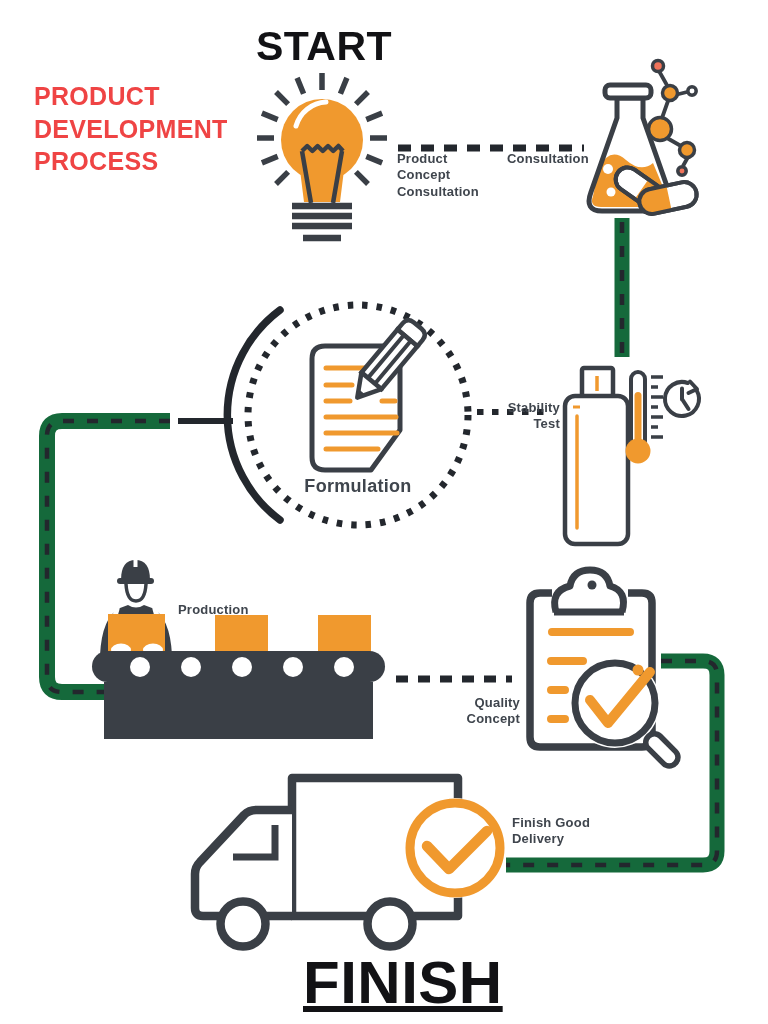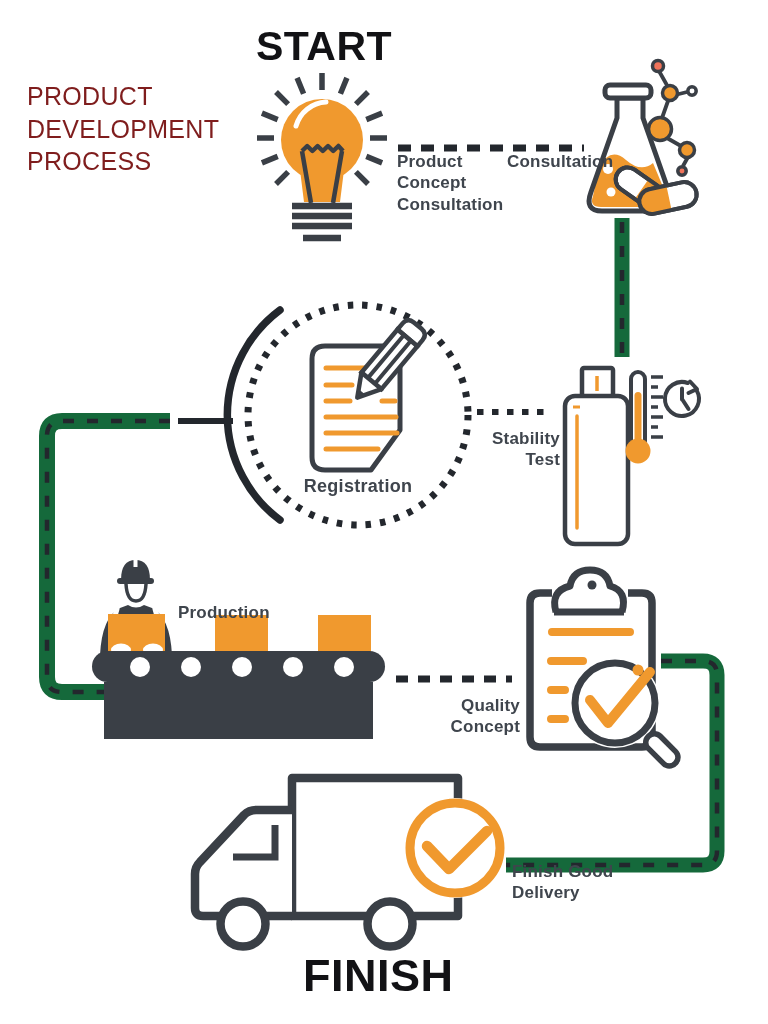--- a/index.html
+++ b/index.html
@@ -3,37 +3,37 @@
 <meta charset="utf-8">
 <style>
   :root{
     --orange:#F0992E; --salmon:#F0735A; --green:#15693B;
     --dark:#3A3F46; --ink:#23272D; --label:#3F454D; --big:#121215;
   }
   html,body{margin:0;padding:0;background:#fff;}
   #stage{position:relative;width:768px;height:1024px;background:#fff;overflow:hidden;
          font-family:"Liberation Sans",sans-serif;}
   #diagram{position:absolute;left:0;top:0;}
-  .label{position:absolute;font-weight:700;font-size:17px;line-height:1.26;
+  .label{position:absolute;font-weight:700;font-size:13px;line-height:1.26;
          color:var(--label);letter-spacing:.2px;white-space:pre-line;}
   .right{text-align:right;}
   .big{position:absolute;font-weight:900;font-size:41px;line-height:1;
        color:var(--big);letter-spacing:.5px;}
-  #title{position:absolute;left:27px;top:80px;width:225px;font-weight:400;
-         font-size:25px;line-height:1.3;color:#7f1d1d;letter-spacing:.3px;}
+  #title{position:absolute;left:34px;top:80px;width:225px;font-weight:700;
+         font-size:25px;line-height:1.3;color:#ef4444;letter-spacing:.3px;}
   #lbl-concept{left:397px;top:151px;}
   #lbl-formulation{left:507px;top:151px;}
-  #lbl-stability{left:455px;top:428px;width:105px;}
+  #lbl-stability{left:455px;top:400px;width:105px;}
   #lbl-registration{left:278px;top:475px;width:160px;text-align:center;
                     font-size:18px;letter-spacing:.3px;}
   #lbl-production{left:178px;top:602px;}
   #lbl-quality{left:420px;top:695px;width:100px;}
-  #lbl-delivery{left:512px;top:815px;margin-top:46px;}
+  #lbl-delivery{left:512px;top:815px;}
   #start{left:256px;top:26px;}
-  #finish{left:303px;top:953px;font-size:45px;}
+  #finish{left:303px;top:953px;font-size:60px;text-decoration:underline;}
 </style>
 </head>
 <body>
 
 <div id="stage">
 
 <svg id="diagram" width="768" height="1024" viewBox="0 0 768 1024">
 
   <g>
     <path d="M170,421 H62 Q47,421 47,436 V677 Q47,692 62,692 H106" style="fill:none;stroke:var(--green);stroke-width:16"></path>
@@ -194,19 +194,19 @@
   <div id="title">PRODUCT DEVELOPMENT PROCESS</div>
   <div id="start" class="big">START</div>
   <div id="finish" class="big">FINISH</div>
 
   <div id="lbl-concept" class="label">Product
 Concept
 Consultation</div>
   <div id="lbl-formulation" class="label">Consultation</div>
   <div id="lbl-stability" class="label right">Stability
 Test</div>
-  <div id="lbl-registration" class="label">Registration</div>
+  <div id="lbl-registration" class="label">Formulation</div>
   <div id="lbl-production" class="label">Production</div>
   <div id="lbl-quality" class="label right">Quality
 Concept</div>
   <div id="lbl-delivery" class="label">Finish Good
 Delivery</div>
 </div>
 
 </body></html>

